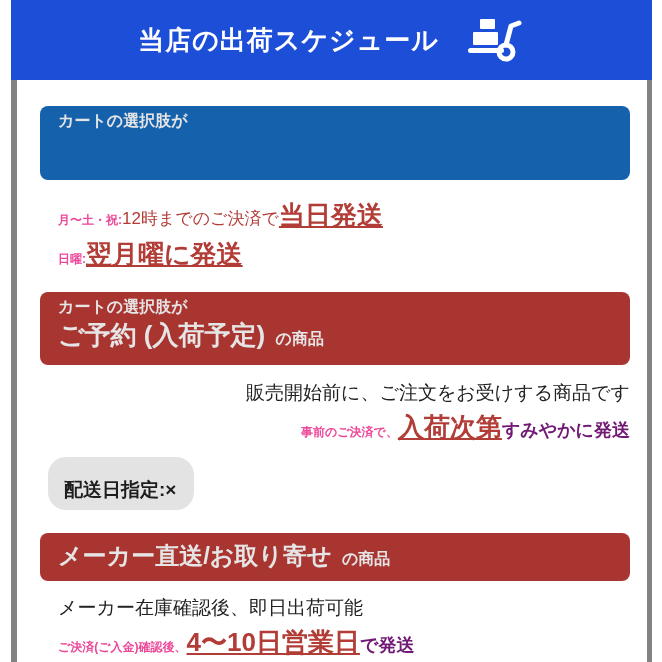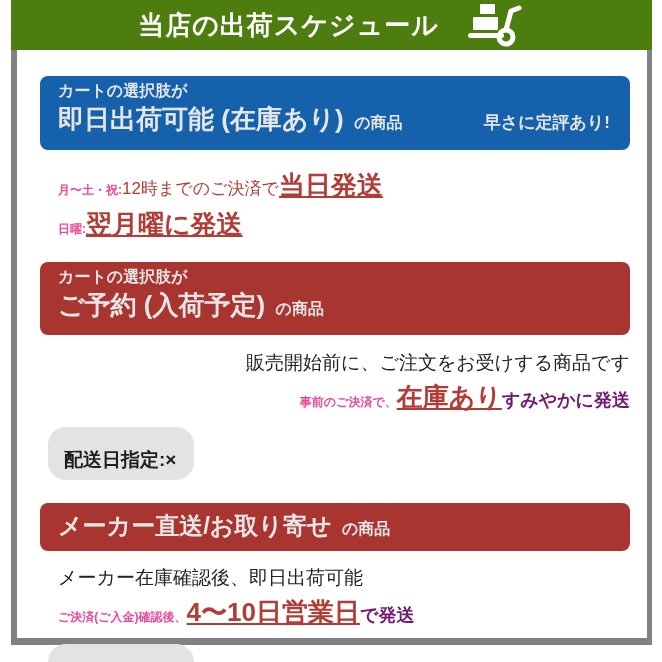--- a/index.html
+++ b/index.html
@@ -6,21 +6,21 @@
   body{
     width:662px;height:662px;position:relative;overflow:hidden;
     font-family:"Liberation Sans","DejaVu Sans",sans-serif;
     -webkit-font-smoothing:antialiased;
   }
   .wrap{
     position:absolute;left:11px;top:0;width:641px;height:657px;
     box-sizing:border-box;
   }
   .header{
-    height:50px;background:#4d7c0f;
+    height:80px;background:#1d4ed8;
     display:flex;align-items:center;justify-content:center;gap:28px;
   }
   .header-title{
     color:#ffffff;font-size:26px;font-weight:bold;letter-spacing:1px;
   }
   .truck-icon{display:block;}
   .card{
     height:595px;box-sizing:border-box;background:#ffffff;
     border-left:6px solid #828282;border-right:5px solid #828282;border-bottom:7px solid #828282;
     padding:26px 17px 0 23px;
@@ -76,25 +76,20 @@
       <rect x="1" y="30" width="36" height="5" rx="2.5" fill="#ffffff"></rect>
       <circle cx="39" cy="34" r="7" fill="none" stroke="#ffffff" stroke-width="5"></circle>
       <path d="M39 27 L44 8 L52 5" fill="none" stroke="#ffffff" stroke-width="5" stroke-linecap="round" stroke-linejoin="round"></path>
     </svg>
   </div>
 
   <div class="card">
 
     <div class="banner blue mt-blue">
       <div class="b-top">カートの選択肢が</div>
-      <div class="b-main">
-        <span class="b-big">即日出荷可能 (在庫あり)</span>
-        <span class="b-suffix">の商品</span>
-      </div>
-      <div class="b-note">早さに定評あり!</div>
     </div>
 
     <div class="rows mt-rows1">
       <div class="row">
         <span class="lbl">月〜土・祝:</span><span class="red-mid">12時までのご決済で</span><span class="red-big">当日発送</span>
       </div>
       <div class="row">
         <span class="lbl">日曜:</span><span class="red-big">翌月曜に発送</span>
       </div>
     </div>
@@ -105,21 +100,21 @@
         <span class="b-big">ご予約 (入荷予定)</span>
         <span class="b-suffix">の商品</span>
       </div>
     </div>
 
     <div class="rows mt-rows2">
       <div class="row">
         <span class="plain">販売開始前に、ご注文をお受けする商品です</span>
       </div>
       <div class="row">
-        <span class="lbl">事前のご決済で、</span><span class="red-big">在庫あり</span><span class="red-sm">すみやかに発送</span>
+        <span class="lbl">事前のご決済で、</span><span class="red-big">入荷次第</span><span class="red-sm">すみやかに発送</span>
       </div>
     </div>
 
     <div class="badge-row mt-badge1">
       <span class="badge">配送日指定:×</span>
     </div>
 
     <div class="banner red single mt-banner3">
       <div class="b-main" style="margin-top:6px;">
         <span class="b-big" style="font-size:24px;">メーカー直送/お取り寄せ</span>

